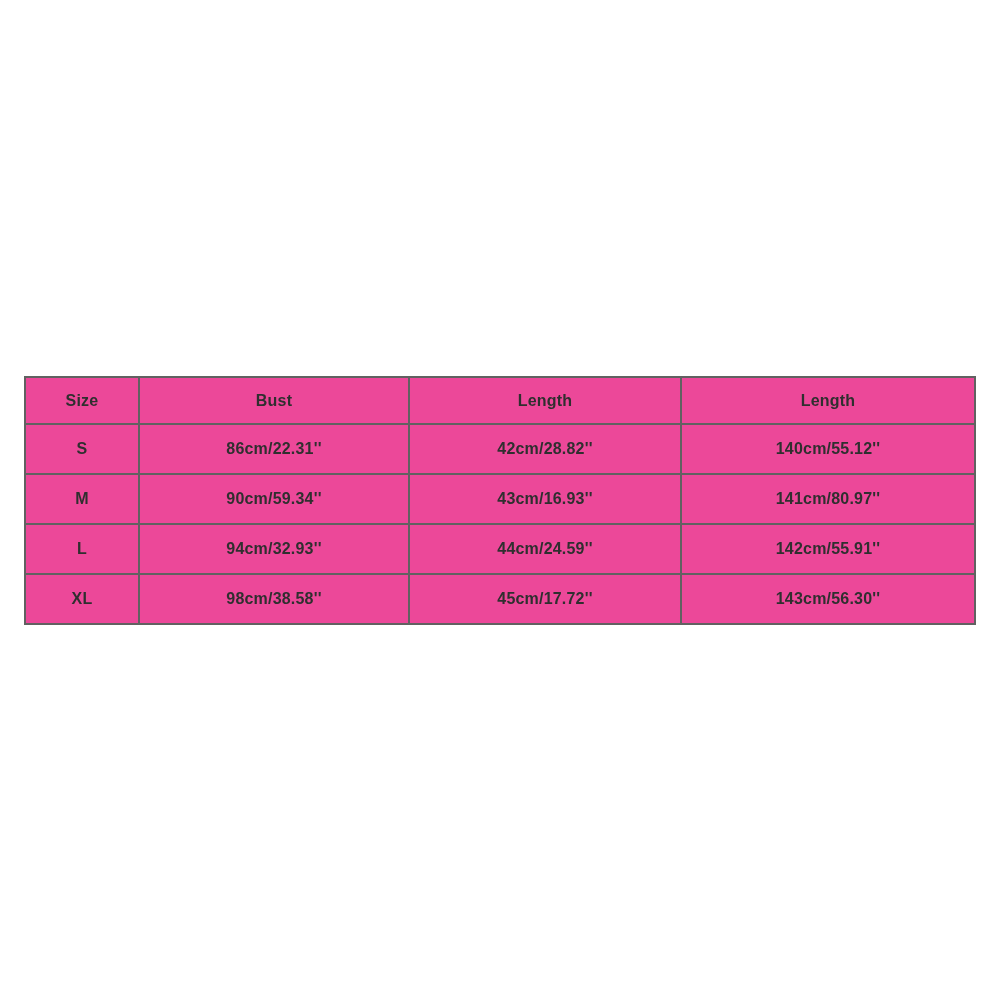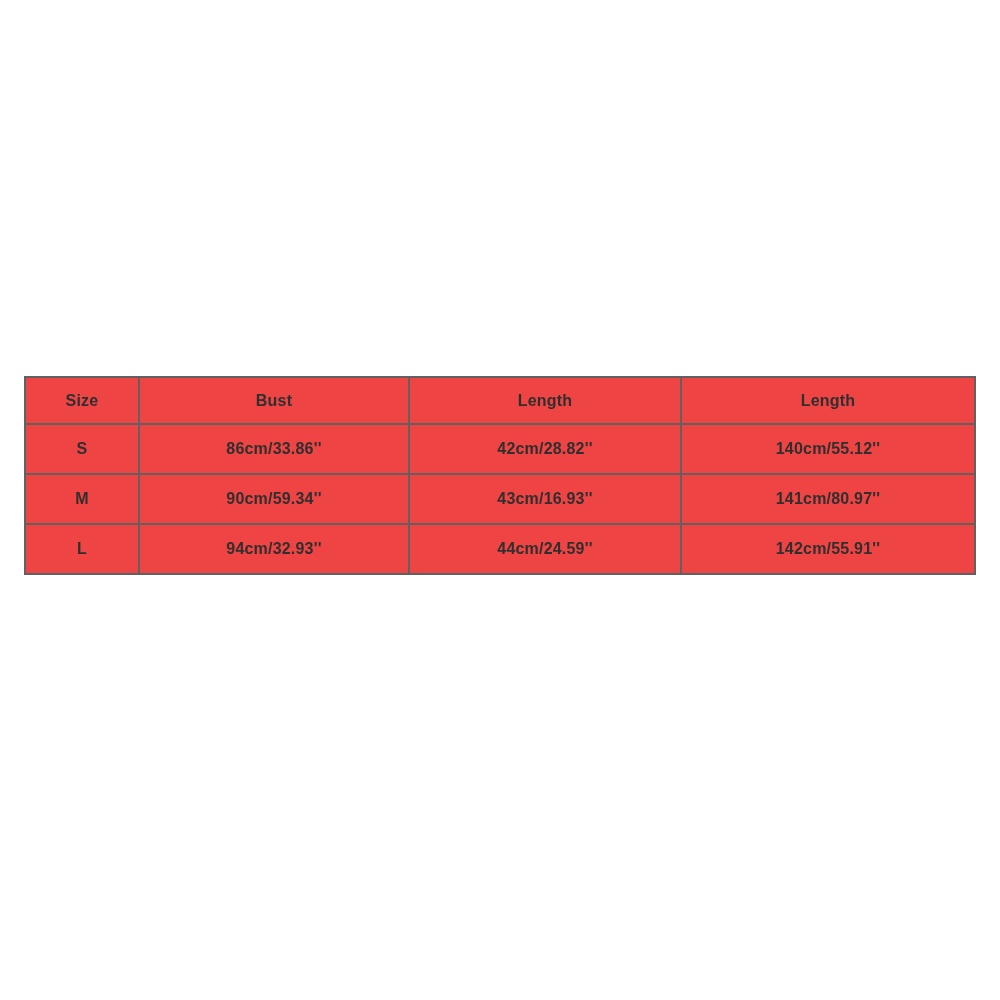--- a/index.html
+++ b/index.html
@@ -29,21 +29,21 @@
   }
   table.size-table th,
   table.size-table td {
     border: 2px solid #616161;
     text-align: center;
     vertical-align: middle;
     font-weight: bold;
     font-size: 16px;
     color: #2f2f2f;
     letter-spacing: 0.2px;
-    background: #ef4444;
+    background: #ec4899;
     overflow: hidden;
     white-space: nowrap;
   }
   table.size-table th { height: 47px; }
   table.size-table td { height: 50px; }
 </style>
 </head>
 <body>
 
 <div class="canvas">
@@ -59,32 +59,38 @@
         <tr>
           <th>Size</th>
           <th>Bust</th>
           <th>Length</th>
           <th>Length</th>
         </tr>
       </thead>
       <tbody>
         <tr>
           <td>S</td>
-          <td>86cm/33.86''</td>
+          <td>86cm/22.31''</td>
           <td>42cm/28.82''</td>
           <td>140cm/55.12''</td>
         </tr>
         <tr>
           <td>M</td>
           <td>90cm/59.34''</td>
           <td>43cm/16.93''</td>
           <td>141cm/80.97''</td>
         </tr>
         <tr>
           <td>L</td>
           <td>94cm/32.93''</td>
           <td>44cm/24.59''</td>
           <td>142cm/55.91''</td>
         </tr>
+        <tr>
+          <td>XL</td>
+          <td>98cm/38.58''</td>
+          <td>45cm/17.72''</td>
+          <td>143cm/56.30''</td>
+        </tr>
       </tbody>
     </table>
   </div>
 </div>
 
 </body></html>

